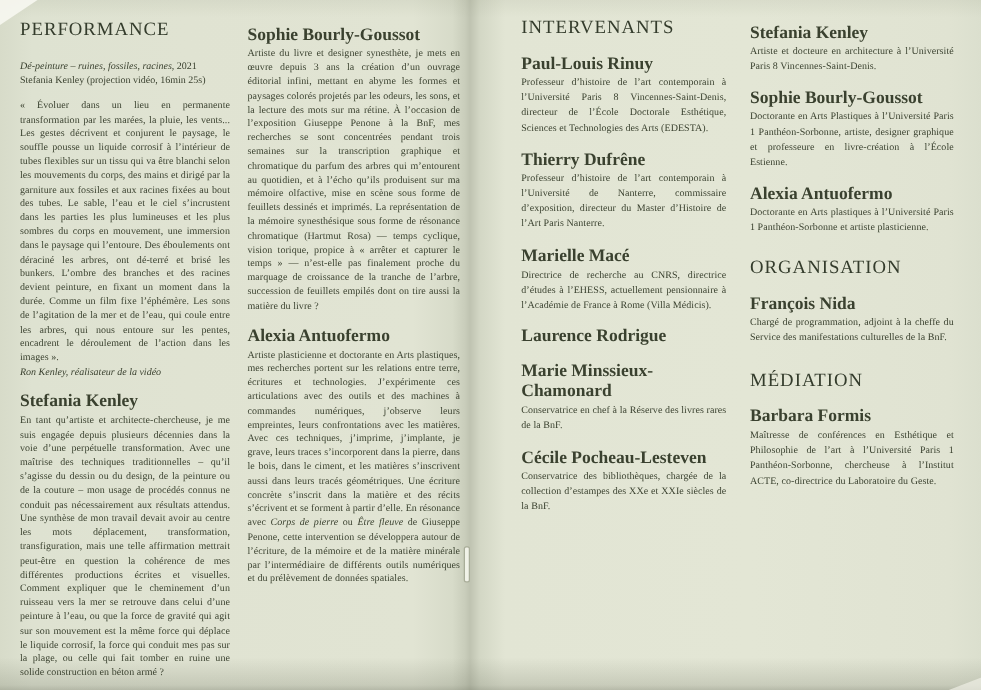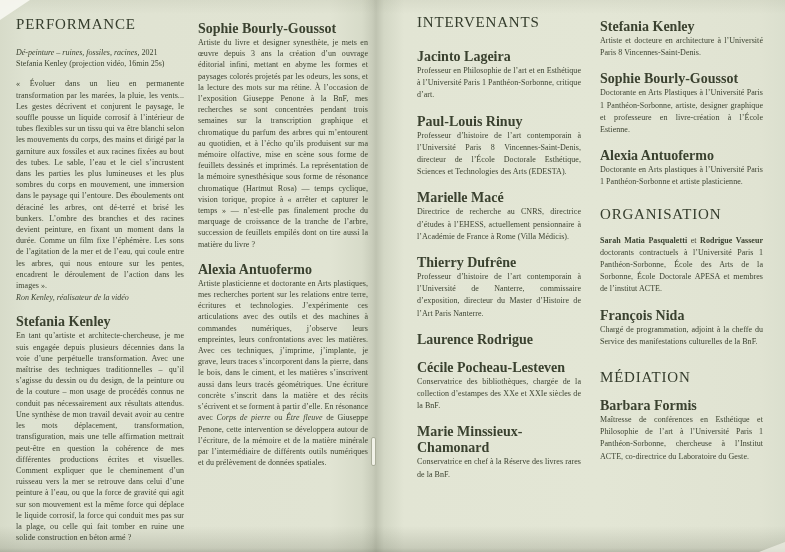--- a/index.html
+++ b/index.html
@@ -67,65 +67,60 @@
       <p class="bio">Artiste du livre et designer synesthète, je mets en œuvre depuis 3 ans la création d’un ouvrage éditorial infini, mettant en abyme les formes et paysages colorés projetés par les odeurs, les sons, et la lecture des mots sur ma rétine. À l’occasion de l’exposition Giuseppe Penone à la BnF, mes recherches se sont concentrées pendant trois semaines sur la transcription graphique et chromatique du parfum des arbres qui m’entourent au quotidien, et à l’écho qu’ils produisent sur ma mémoire olfactive, mise en scène sous forme de feuillets dessinés et imprimés. La représentation de la mémoire synesthésique sous forme de résonance chromatique (Hartmut Rosa) — temps cyclique, vision torique, propice à « arrêter et capturer le temps » — n’est-elle pas finalement proche du marquage de croissance de la tranche de l’arbre, succession de feuillets empilés dont on tire aussi la matière du livre ?</p>
     </div>
     <div class="entry">
       <span class="pname">Alexia Antuofermo</span>
       <p class="bio"><span>Artiste plasticienne et doctorante en Arts plastiques, mes recherches portent sur les relations entre terre, écritures et technologies. J’expérimente ces articulations avec des outils et des machines à commandes numériques, j’observe leurs empreintes, leurs confrontations avec les matières. Avec ces techniques, j’imprime, j’implante, je grave, leurs traces s’incorporent dans la pierre, dans le bois, dans le ciment, et les matières s’inscrivent aussi dans leurs tracés géométriques. Une écriture concrète s’inscrit dans la matière et des récits s’écrivent et se forment à partir d’elle. En résonance avec </span><i>Corps de pierre</i><span> ou </span><i>Être fleuve</i><span> de Giuseppe Penone, cette intervention se développera autour de l’écriture, de la mémoire et de la matière minérale par l’intermédiaire de différents outils numériques et du prélèvement de données spatiales.</span></p>
     </div>
   </div>
 
   <div class="col right-pg" id="col3">
     <h1 class="sec" style="margin-top:13px">INTERVENANTS</h1>
-    <div class="entry entry-first">
-      <span class="pname">Jacinto Lageira</span>
-      <p class="pdesc">Professeur en Philosophie de l’art et en Esthétique à l’Université Paris 1 Panthéon-Sorbonne, critique d’art.</p>
-    </div>
     <div class="entry">
       <span class="pname">Paul-Louis Rinuy</span>
       <p class="pdesc">Professeur d’histoire de l’art contemporain à l’Université Paris 8 Vincennes-Saint-Denis, directeur de l’École Doctorale Esthétique, Sciences et Technologies des Arts (EDESTA).</p>
+    </div>
+    <div class="entry">
+      <span class="pname">Thierry Dufrêne</span>
+      <p class="pdesc">Professeur d’histoire de l’art contemporain à l’Université de Nanterre, commissaire d’exposition, directeur du Master d’Histoire de l’Art Paris Nanterre.</p>
     </div>
     <div class="entry">
       <span class="pname">Marielle Macé</span>
       <p class="pdesc">Directrice de recherche au CNRS, directrice d’études à l’EHESS, actuellement pensionnaire à l’Académie de France à Rome (Villa Médicis).</p>
     </div>
     <div class="entry">
-      <span class="pname">Thierry Dufrêne</span>
-      <p class="pdesc">Professeur d’histoire de l’art contemporain à l’Université de Nanterre, commissaire d’exposition, directeur du Master d’Histoire de l’Art Paris Nanterre.</p>
+      <span class="pname">Laurence Rodrigue</span>
     </div>
     <div class="entry">
-      <span class="pname">Laurence Rodrigue</span>
+      <span class="pname">Marie Minssieux-Chamonard</span>
+      <p class="pdesc">Conservatrice en chef à la Réserve des livres rares de la BnF.</p>
     </div>
     <div class="entry">
       <span class="pname">Cécile Pocheau-Lesteven</span>
       <p class="pdesc">Conservatrice des bibliothèques, chargée de la collection d’estampes des XXe et XXIe siècles de la BnF.</p>
-    </div>
-    <div class="entry">
-      <span class="pname">Marie Minssieux-Chamonard</span>
-      <p class="pdesc">Conservatrice en chef à la Réserve des livres rares de la BnF.</p>
     </div>
   </div>
 
   <div class="col right-pg" id="col4">
     <div class="entry" style="margin-top:19px">
       <span class="pname">Stefania Kenley</span>
       <p class="pdesc">Artiste et docteure en architecture à l’Université Paris 8 Vincennes-Saint-Denis.</p>
     </div>
     <div class="entry">
       <span class="pname">Sophie Bourly-Goussot</span>
       <p class="pdesc">Doctorante en Arts Plastiques à l’Université Paris 1 Panthéon-Sorbonne, artiste, designer graphique et professeure en livre-création à l’École Estienne.</p>
     </div>
     <div class="entry">
       <span class="pname">Alexia Antuofermo</span>
       <p class="pdesc">Doctorante en Arts plastiques à l’Université Paris 1 Panthéon-Sorbonne et artiste plasticienne.</p>
     </div>
 
     <h1 class="sec" style="margin-top:16px">ORGANISATION</h1>
-    <p class="pdesc" style="margin-top:11px"><b>Sarah Matia Pasqualetti</b><span> et </span><b>Rodrigue Vasseur</b><span> doctorants contractuels à l’Université Paris 1 Panthéon-Sorbonne, École des Arts de la Sorbonne, École Doctorale APESA et membres de l’institut ACTE.</span></p>
     <div class="entry">
       <span class="pname">François Nida</span>
       <p class="pdesc">Chargé de programmation, adjoint à la cheffe du Service des manifestations culturelles de la BnF.</p>
     </div>
 
     <h1 class="sec" style="margin-top:20px">MÉDIATION</h1>
     <div class="entry" style="margin-top:11px">
       <span class="pname">Barbara Formis</span>
       <p class="pdesc">Maîtresse de conférences en Esthétique et Philosophie de l’art à l’Université Paris 1 Panthéon-Sorbonne, chercheuse à l’Institut ACTE, co-directrice du Laboratoire du Geste.</p>
     </div>

